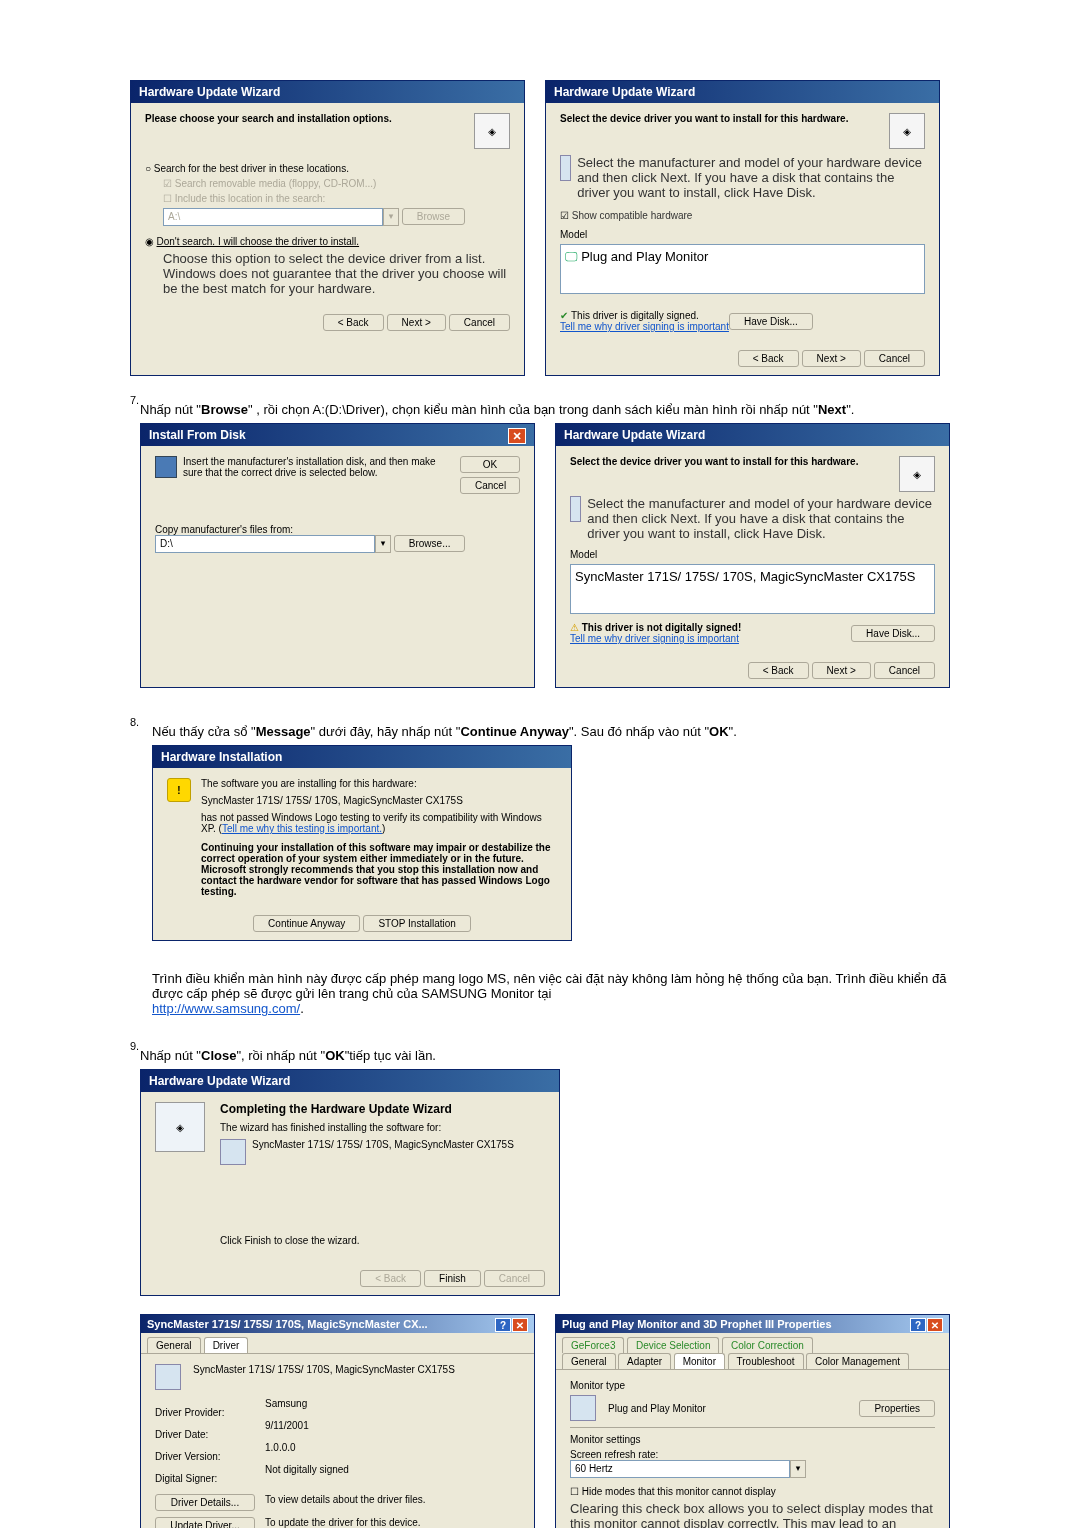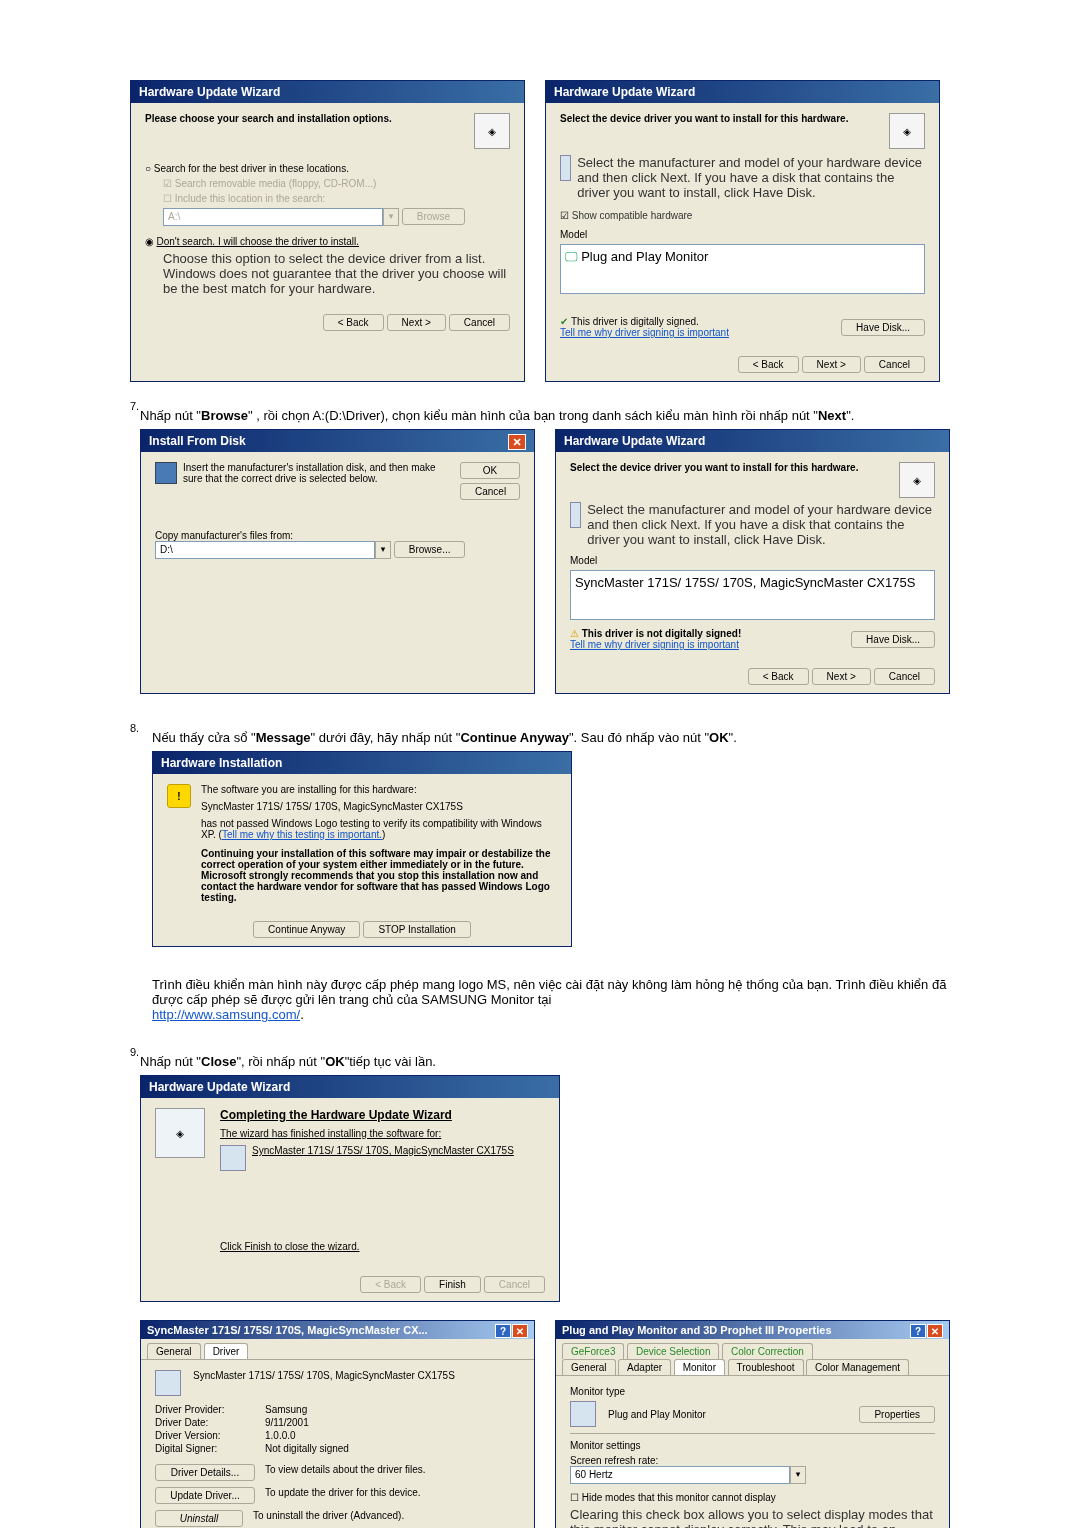--- a/index.html
+++ b/index.html
@@ -93,21 +93,21 @@
     .wiz-icon {
       display:inline-block; width:26px; height:26px;
       background:#d6e4f0; border:1px solid #88a;
       margin-right:6px; vertical-align:top;
     }
     .small-note { font-size:13px; color:#333; }
     .tab-bar { background:#ece9d8; border-bottom:1px solid #aca899; padding:4px 6px 0; }
     .tab { display:inline-block; border:1px solid #aca899; border-bottom:none; padding:2px 8px; background:#ece9d8; font-size:10px; border-radius:3px 3px 0 0; }
     .tab.active { background:#fff; }
     .prop-row { display:flex; margin:2px 0; font-size:10px; }
-    .prop-label { width:110px; }
+    .prop-label { width:110px;margin-top:9px; }
     .blue-title { background:linear-gradient(to right,#0a246a,#a6caf0); color:#fff; font-size:11px; padding:3px 6px; font-weight:bold; }
     .small-icons { float:right; }
     .small-icons span { display:inline-block; width:16px; height:14px; background:#d84c1f; color:#fff; font-size:10px; text-align:center; line-height:14px; margin-left:1px; border:1px solid #fff; }
     .small-icons span.help { background:#2d66c3; }
     hr.sep { border:none; border-top:1px solid #aca899; margin:6px 0; }
     .floppy-icon { display:inline-block; width:22px; height:22px; background:#4a7ab5; border:1px solid #345; vertical-align:top; margin-right:6px; }
     .models-label { font-size:10px; margin-top:8px; }
     .green-tab { color:#2a8a2a; }
     .continue-text { font-weight:bold; font-size:10px; margin-top:8px; }
     .dropdown-wide { display:inline-block; background:#fff; border:1px solid #7f9db9; width:220px; height:18px; font-size:10px; padding:2px 4px; vertical-align:middle; }
@@ -148,21 +148,21 @@
       <div style="clear:both; height:6px;"></div>
       <div style="display:flex;">
         <span class="wiz-icon"></span>
         <span class="small-note">Select the manufacturer and model of your hardware device and then click Next. If you have a disk that contains the driver you want to install, click Have Disk.</span>
       </div>
       <div class="chk-line" style="margin-top:10px;">☑ <span class="link" style="text-decoration:none;color:#333;">Show compatible hardware</span></div>
       <div class="models-label">Model</div>
       <div class="list-area">
         <span style="color:#2a6;">🖵 </span><span>Plug and Play Monitor</span>
       </div>
-      <div style="margin-top:22px; display:flex; justify-content:space-between; align-items:center;">
+      <div style="margin-top:16px; display:flex; align-items:center;">
         <div>
           <span style="color:#2a8a2a;">✔ </span>
           <span>This driver is digitally signed.</span><br>
           <span class="link">Tell me why driver signing is important</span>
         </div>
         <button class="btn">Have Disk...</button>
       </div>
     </div>
     <div class="btn-row">
       <button class="btn">&lt; Back</button>
@@ -274,21 +274,21 @@
     <div class="step-text">
       <span>Nhấp nút "</span><strong>Close</strong><span>", rồi nhấp nút "</span><strong>OK</strong><span>"tiếp tục vài lần.</span>
     </div>
 
     <div class="dialog" style="width:420px; margin-bottom:18px;">
       <div class="dialog-title">Hardware Update Wizard</div>
       <div class="dialog-body" style="display:flex; gap:10px; min-height:170px;">
         <div style="width:55px;">
             <div style="width:50px;height:50px;border:1px solid #999;background:#eef3f8;display:flex;align-items:center;justify-content:center;">◈</div>
           </div>
-        <div style="flex:1;text-decoration:underline;">
+        <div style="flex:1;">
           <div style="font-weight:bold; font-size:12px;">Completing the Hardware Update Wizard</div>
           <div style="margin-top:6px;">The wizard has finished installing the software for:</div>
           <div style="display:flex; margin-top:6px;">
             <span class="wiz-icon"></span>
             <span>SyncMaster 171S/ 175S/ 170S, MagicSyncMaster CX175S</span>
           </div>
           <div style="margin-top:70px;">Click Finish to close the wizard.</div>
         </div>
       </div>
       <div class="btn-row">

